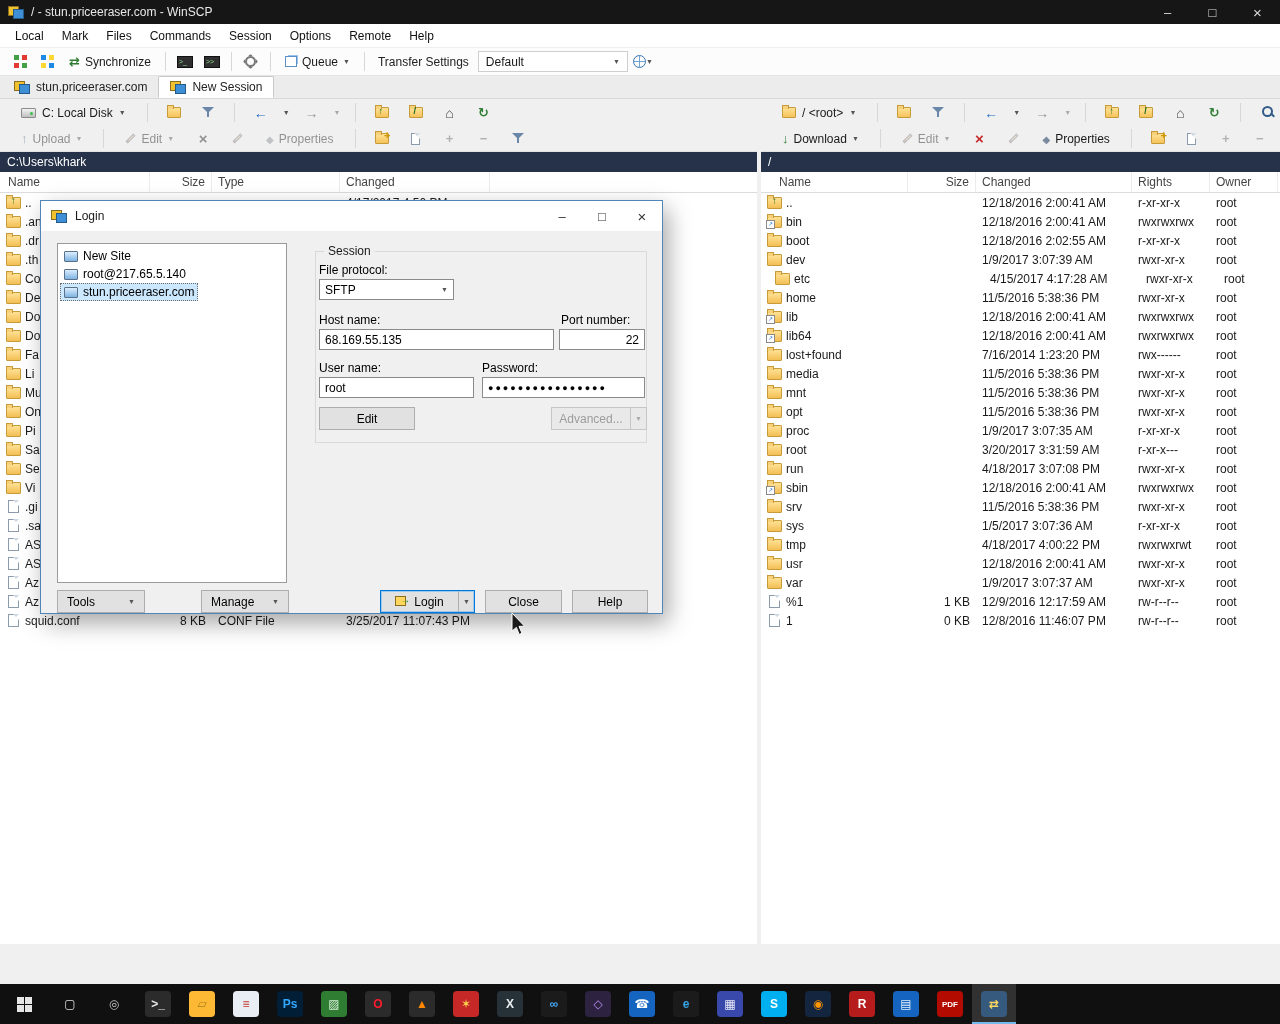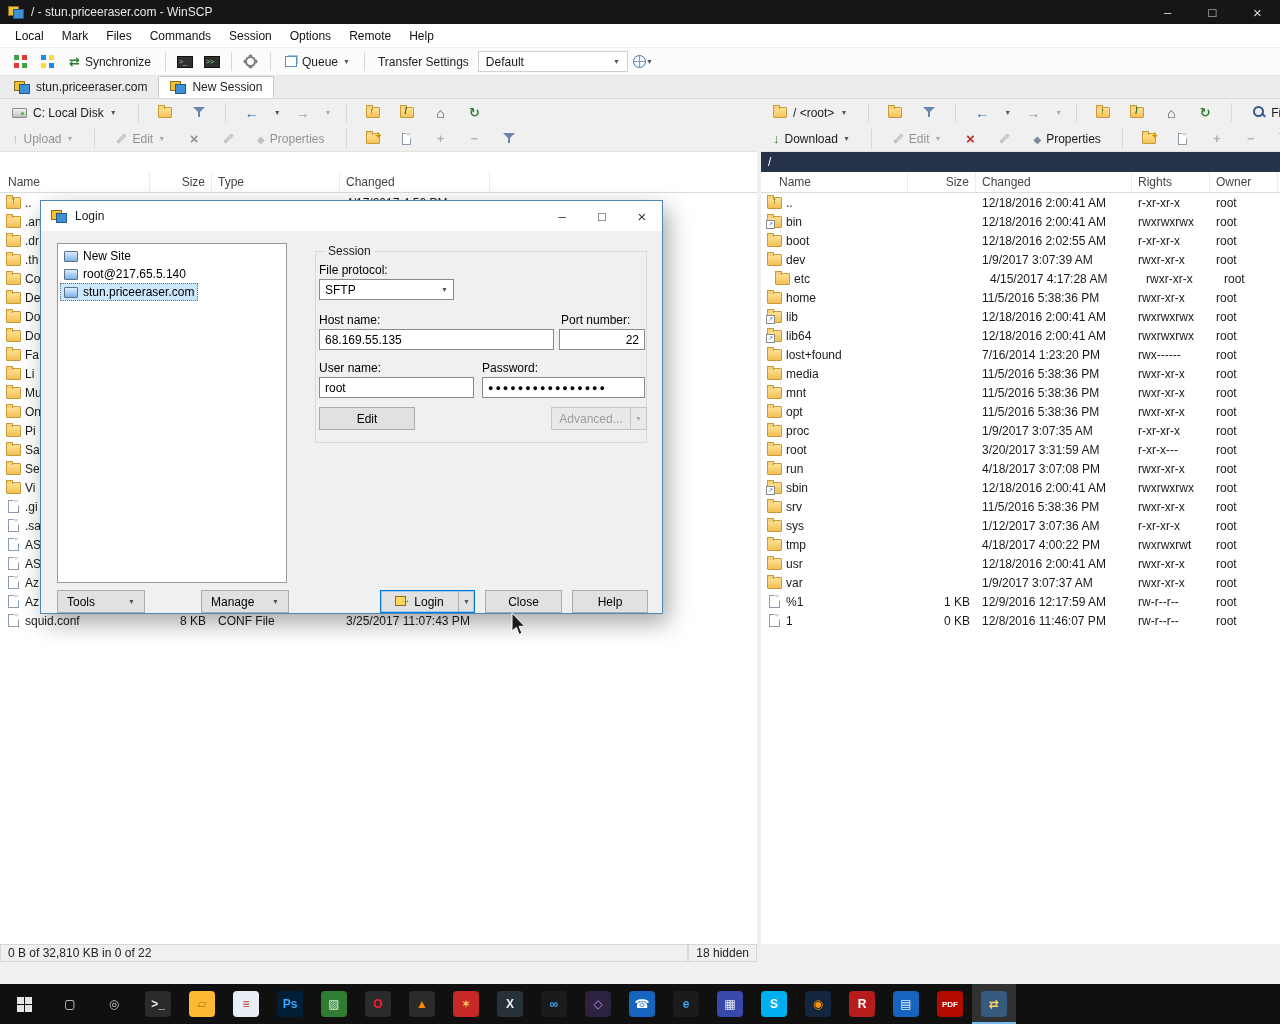--- a/index.html
+++ b/index.html
@@ -85,21 +85,21 @@
   .winscp-mini{position:relative;width:16px;height:13px;flex:0 0 auto}
   .winscp-mini::before{content:"";position:absolute;left:0;top:0;width:9px;height:8px;background:#f2c12e;border:1px solid #8a6d1f}
   .winscp-mini::after{content:"";position:absolute;right:0;bottom:0;width:9px;height:8px;background:#3f8fd6;border:1px solid #235a8a}
 
   
   .main{position:absolute;top:99px;left:0;width:1280px;height:845px;display:flex}
   .panel{position:relative;background:#fff;height:100%}
   .panel.left{width:757px}
   .splitter{width:4px;background:#f0f0f0}
   .panel.right{width:519px}
-  .ptool{position:absolute;left:0;width:100%;background:#f0f0f0;display:flex;align-items:center;padding:0 5px;gap:10px}
+  .ptool{position:absolute;left:0;width:100%;background:#f0f0f0;display:flex;align-items:center;padding:0 14px;gap:10px}
   .ptool.row1{top:0;height:27px}
   .ptool.row2{top:27px;height:26px;border-bottom:1px solid #e2e2e2}
   .drive-combo{display:flex;align-items:center;gap:6px;height:22px;padding:0 7px;border-radius:2px;white-space:nowrap}
   .pathbar{position:absolute;top:53px;height:20px;width:100%;background:#263249;color:#fff;display:flex;align-items:center;padding:0 7px}
   .phead{position:absolute;top:73px;height:21px;width:100%;background:#fff;border-bottom:1px solid #dcdcdc;display:flex;color:#444}
   .col{display:flex;align-items:center;padding-left:6px;border-right:1px solid #ececec;height:100%;overflow:hidden;white-space:nowrap;flex:0 0 auto}
   .col.right{justify-content:flex-end;padding-right:6px}
   .plist{position:absolute;top:94px;left:0;right:0;bottom:0;background:#fff;overflow:hidden}
   .frow{display:flex;height:19px;align-items:center}
   .cell{height:100%;display:flex;align-items:center;padding-left:6px;overflow:hidden;white-space:nowrap;flex:0 0 auto}
@@ -326,20 +326,23 @@
           </span>
         <span class="tbtn">
             <span class="page"></span>
           </span>
         <span class="tbtn g-plus dis"></span>
         <span class="tbtn g-minus dis"></span>
         <span class="tbtn">
             <span class="funnel"></span>
           </span>
       </div>
+      <div class="pathbar">
+          <span>C:\Users\khark</span>
+        </div>
       <div class="phead" id="left-cols">
           <div class="col" style="width: 150px; padding-left: 8px;">Name</div>
           <div class="col right" style="width: 62px;">Size</div>
           <div class="col" style="width: 128px;">Type</div>
           <div class="col" style="width: 150px;">Changed</div>
         </div>
       <div class="plist" id="left-rows">
           <div class="frow">
             <div class="cell name" style="width: 150px;">
               <span class="fico folder up"></span>
@@ -802,21 +805,21 @@
             <div class="cell" style="width: 156px;">11/5/2016 5:38:36 PM</div>
             <div class="cell" style="width: 78px;">rwxr-xr-x</div>
             <div class="cell" style="width: 68px;">root</div>
           </div>
           <div class="frow">
             <div class="cell name" style="width: 147px;">
               <span class="fico folder"></span>
               <span>sys</span>
             </div>
             <div class="cell size" style="width: 68px;"></div>
-            <div class="cell" style="width: 156px;">1/12/2017 3:07:36 AM</div>
+            <div class="cell" style="width: 156px;">1/5/2017 3:07:36 AM</div>
             <div class="cell" style="width: 78px;">r-xr-xr-x</div>
             <div class="cell" style="width: 68px;">root</div>
           </div>
           <div class="frow">
             <div class="cell name" style="width: 147px;">
               <span class="fico folder"></span>
               <span>tmp</span>
             </div>
             <div class="cell size" style="width: 68px;"></div>
             <div class="cell" style="width: 156px;">4/18/2017 4:00:22 PM</div>
@@ -861,24 +864,20 @@
             <div class="cell size" style="width: 68px;">0 KB</div>
             <div class="cell" style="width: 156px;">12/8/2016 11:46:07 PM</div>
             <div class="cell" style="width: 78px;">rw-r--r--</div>
             <div class="cell" style="width: 68px;">root</div>
           </div>
         </div>
     </div>
   </div>
 
   <div class="pstatus">
-    <div class="pstat-block" style="width:757px">
-      <div class="scell grow">0 B of 32,810 KB in 0 of 22</div>
-      <div class="scell">18 hidden</div>
-    </div>
     <div style="width:4px"></div>
   </div>
 
 
   <div class="taskbar">
     <div class="tb-start">
         <span class="winlogo"></span>
       </div>
     <div id="taskbar-apps">
         <div class="tb-app">

